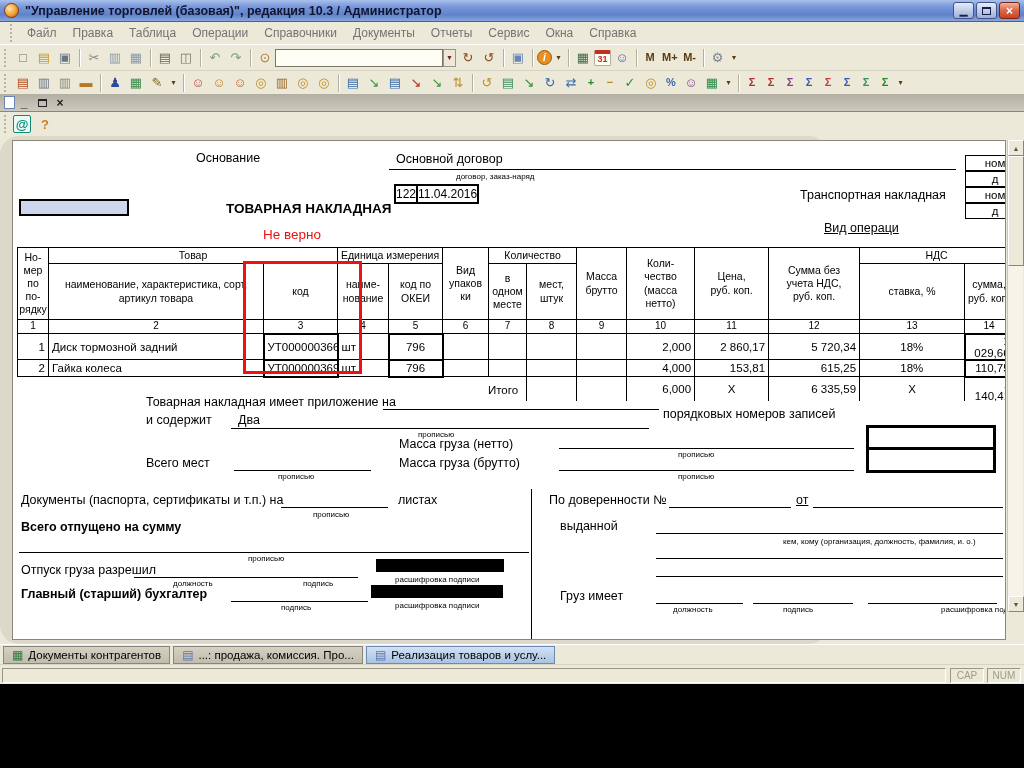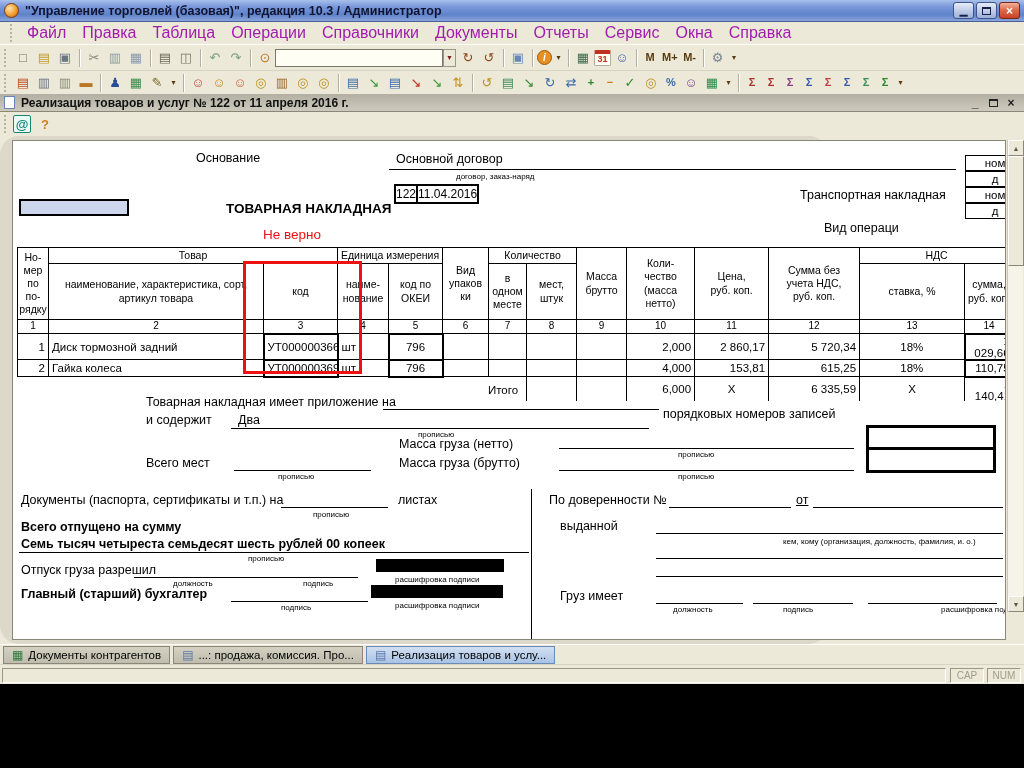--- a/index.html
+++ b/index.html
@@ -19,21 +19,21 @@
   .wbtn { width:21px; height:17px; border-radius:3px; border:1px solid #3f548c;
     display:inline-flex; align-items:center; justify-content:center;
     font-size:10px; font-weight:bold; color:#16204a; background:linear-gradient(#e6ecf8,#9cafd8); }
   .wbtn .maxbox { width:9px; height:8px; border:1px solid #16204a; border-top:2px solid #16204a; }
   .wbtn.close { background:linear-gradient(#f2b3a0 0%,#e06a48 45%,#c74227 100%);
     color:#fff; border-color:#7c2512; font-size:12px; }
 
   
   .menubar { position:absolute; left:0; top:22px; width:1024px; height:22px;
     display:flex; align-items:center; padding-left:10px; background:#ece9d8; }
-  .menuitem { font-size:16px; color:#a21caf; padding:12px 8px; }
+  .menuitem { font-size:12px; color:#737373; padding:12px 8px; }
   .grip { width:5px; height:18px; border-left:2px dotted #b8b4a4; margin:0 4px 0 0; }
   .toolbar { position:absolute; left:0; width:1024px; display:flex; align-items:center;
     padding-left:4px; background:#ece9d8; }
   .tb1 { top:44px; height:26px; border-top:1px solid #fff; }
   .tb2 { top:70px; height:24px; border-top:1px solid #d8d4c4; }
   .tbtn { display:inline-flex; align-items:center; justify-content:center;
     width:20px; height:20px; font-size:13px; line-height:1; border-radius:2px; }
   .tbtn.dd { width:11px; font-size:8px; }
   .tbtn.txt { font-weight:bold; font-size:11px; width:auto; min-width:18px; padding:0 2px; }
   .tbtn.info { width:15px; height:15px; border-radius:50%; background:#e89020;
@@ -237,21 +237,20 @@
         <span class="tbtn txt" style="color: rgb(192, 64, 64);">Σ</span>
         <span class="tbtn txt" style="color: rgb(58, 90, 170);">Σ</span>
         <span class="tbtn txt" style="color: rgb(58, 138, 90);">Σ</span>
         <span class="tbtn txt" style="color: rgb(42, 138, 42);">Σ</span>
         <span class="tbtn dd" style="color: rgb(90, 58, 16);">▾</span>
       </span>
   </div>
 
   <div class="docbar">
     <span class="docicon"></span>
-    <span class="doctitle">Реализация товаров и услуг № 122 от 11 апреля 2016 г.</span>
     <span class="dbtn">_</span>
     <span class="dbtn">
         <span class="maxbox"></span>
       </span>
     <span class="dbtn">×</span>
   </div>
 
   <div class="doctools">
     <span class="grip"></span>
     <span style="display:inline-flex;align-items:center;gap:4px;">
@@ -266,21 +265,21 @@
       <span class="lbl" style="left:183px;top:10px;">Основание</span>
       <div class="line" style="left:376px;top:28px;width:567px;"></div>
       <span class="lbl" style="left:383px;top:11px;">Основной договор</span>
       <span class="small" style="left:443px;top:31px;">договор, заказ-наряд</span>
 
       <div class="sidecell" style="left:952px;top:14px;width:60px;height:16px;">ном</div>
       <div class="sidecell" style="left:952px;top:30px;width:60px;height:16px;">д</div>
       <div class="sidecell" style="left:952px;top:46px;width:60px;height:16px;">ном</div>
       <div class="sidecell" style="left:952px;top:62px;width:60px;height:16px;">д</div>
       <span class="lbl" style="left:787px;top:47px;">Транспортная накладная</span>
-      <span class="lbl" style="left:811px;top:80px;">Вид операци</span>
+      <span class="lbl" style="left:811px;top:80px;text-decoration:underline;">Вид операци</span>
 
       <div class="bluebox" style="left:6px;top:58px;width:110px;height:17px;"></div>
       <span class="lbl bold" style="left:213px;top:60px;font-size:13.5px;">ТОВАРНАЯ НАКЛАДНАЯ</span>
 
       <table class="numdate">
         <tbody>
         <tr>
           <td>122</td>
           <td>11.04.2016</td>
         </tr>
@@ -435,21 +434,20 @@
       <div class="line" style="left:546px;top:329px;width:295px;"></div>
       <span class="small" style="left:665px;top:331px;">прописью</span>
 
       <div class="vline" style="left:518px;top:348px;height:150px;"></div>
 
       <span class="lbl" style="left:8px;top:352px;">Документы (паспорта, сертификаты и т.п.) на</span>
       <div class="line" style="left:268px;top:366px;width:107px;"></div>
       <span class="lbl" style="left:385px;top:352px;">листах</span>
       <span class="small" style="left:300px;top:369px;">прописью</span>
       <span class="lbl bold" style="left:8px;top:379px;">Всего отпущено  на сумму</span>
-      <span class="lbl bold" style="left:8px;top:396px;">Семь тысяч четыреста семьдесят шесть рублей 00 копеек</span>
       <div class="line" style="left:6px;top:411px;width:510px;"></div>
       <span class="small" style="left:235px;top:413px;">прописью</span>
 
       <span class="lbl" style="left:8px;top:422px;">Отпуск груза разрешил</span>
       <div class="line" style="left:121px;top:436px;width:224px;"></div>
       <span class="small" style="left:160px;top:438px;">должность</span>
       <span class="small" style="left:290px;top:438px;">подпись</span>
       <div class="blackbox" style="left:363px;top:418px;width:128px;height:13px;"></div>
       <span class="small" style="left:382px;top:434px;">расшифровка подписи</span>
 

